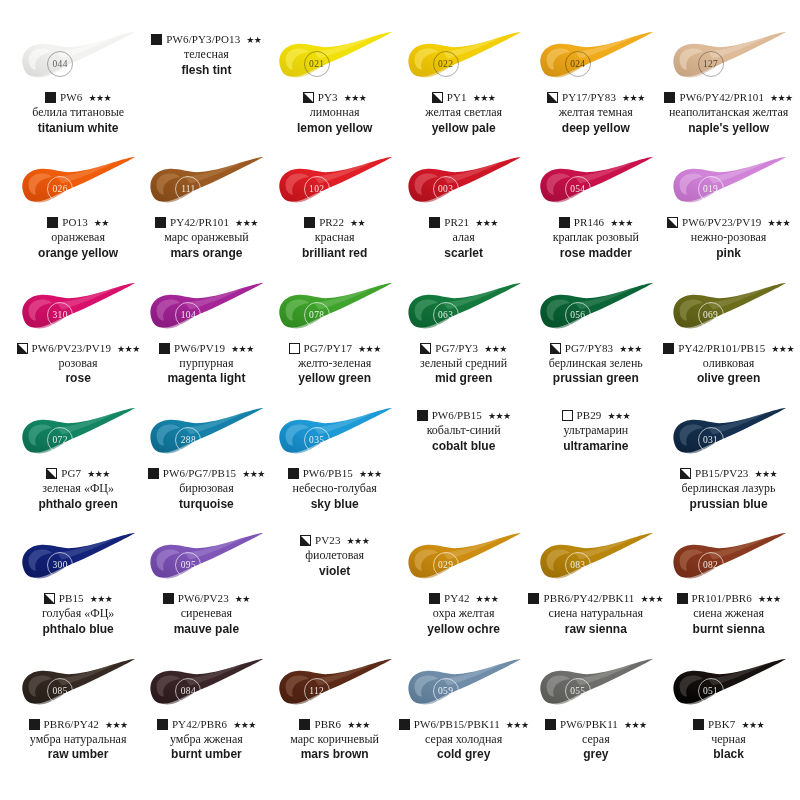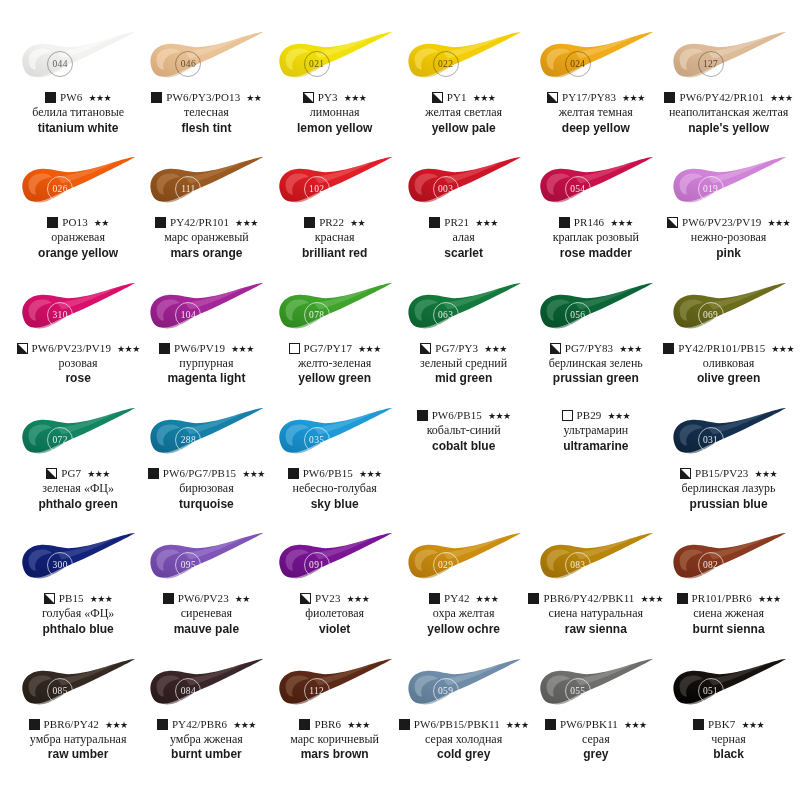--- a/index.html
+++ b/index.html
@@ -129,36 +129,20 @@
     <div class="codeline">
       <span class="opq full"></span>
       <span class="code">PW6</span>
       <span class="stars">★★★</span>
     </div>
     <div class="name-ru">белила титановые</div>
     <div class="name-en">titanium white</div>
   </div>
 
   <div class="cell">
-    <div class="swatch-wrap">
-      <svg width="124" height="56" viewBox="0 0 124 56">
-        <defs>
-          <linearGradient class="g-main" x1="0" y1="1" x2="1" y2="0" id="grad1">
-            <stop class="s0" offset="0" stop-color="#d4a878"></stop>
-            <stop class="s1" offset="0.45" stop-color="#e9c296"></stop>
-            <stop class="s2" offset="1" stop-color="#e9c296"></stop>
-          </linearGradient>
-        </defs>
-        <path class="smear-body" d="M7,36 C4,24 12,15 24,14 C36,13 45,18 56,17 C70,16 86,11 102,6 C110,3.5 116,2 119,2 C116,4 108,8 98,13 C84,20 70,27 58,32 C50,35.5 44,38 38,41 C31,44.5 24,47 18,46.5 C11,46 8.6,42 7,36 Z" fill="url(#grad1)"></path>
-        <path class="smear-hl1" d="M13,33 C11,25 16,19 25,18.5 C31,18.2 34,20 36,22 C30,22.6 25,24.6 22,28 C19,31.4 18.5,35.5 20,39.5 C16,39.6 14,37 13,33 Z" opacity="0.55" fill="#f7ddbd"></path>
-        <path class="smear-hl2" d="M41,21.5 C52,21 66,17 82,12 C90,9.5 97,7.2 101,6.2 C95,9.6 84,14.6 72,19.4 C62,23.4 53,26.6 46,28.4 C43.5,25.8 42.5,23.4 41,21.5 Z" opacity="0.45" fill="#f7ddbd"></path>
-        <path class="smear-sh" d="M14,44 C20,47.5 28,45.6 36,41.6 C42,38.6 48,35.6 54,32.8 C48,37.6 40,42.6 32,45.8 C25,48.6 18,48 14,44 Z" opacity="0.5" fill="#d4a878"></path>
-      </svg>
-      <div class="badge-num">046</div>
-    </div>
     <div class="codeline">
       <span class="opq full"></span>
       <span class="code">PW6/PY3/PO13</span>
       <span class="stars">★★</span>
     </div>
     <div class="name-ru">телесная</div>
     <div class="name-en">flesh tint</div>
   </div>
 
   <div class="cell">
@@ -747,36 +731,20 @@
     <div class="codeline">
       <span class="opq full"></span>
       <span class="code">PW6/PV23</span>
       <span class="stars">★★</span>
     </div>
     <div class="name-ru">сиреневая</div>
     <div class="name-en">mauve pale</div>
   </div>
 
   <div class="cell">
-    <div class="swatch-wrap">
-      <svg width="124" height="56" viewBox="0 0 124 56">
-        <defs>
-          <linearGradient class="g-main" x1="0" y1="1" x2="1" y2="0" id="grad26">
-            <stop class="s0" offset="0" stop-color="#620d79"></stop>
-            <stop class="s1" offset="0.45" stop-color="#7b1596"></stop>
-            <stop class="s2" offset="1" stop-color="#7b1596"></stop>
-          </linearGradient>
-        </defs>
-        <path class="smear-body" d="M7,36 C4,24 12,15 24,14 C36,13 45,18 56,17 C70,16 86,11 102,6 C110,3.5 116,2 119,2 C116,4 108,8 98,13 C84,20 70,27 58,32 C50,35.5 44,38 38,41 C31,44.5 24,47 18,46.5 C11,46 8.6,42 7,36 Z" fill="url(#grad26)"></path>
-        <path class="smear-hl1" d="M13,33 C11,25 16,19 25,18.5 C31,18.2 34,20 36,22 C30,22.6 25,24.6 22,28 C19,31.4 18.5,35.5 20,39.5 C16,39.6 14,37 13,33 Z" opacity="0.55" fill="#a45bb6"></path>
-        <path class="smear-hl2" d="M41,21.5 C52,21 66,17 82,12 C90,9.5 97,7.2 101,6.2 C95,9.6 84,14.6 72,19.4 C62,23.4 53,26.6 46,28.4 C43.5,25.8 42.5,23.4 41,21.5 Z" opacity="0.45" fill="#a45bb6"></path>
-        <path class="smear-sh" d="M14,44 C20,47.5 28,45.6 36,41.6 C42,38.6 48,35.6 54,32.8 C48,37.6 40,42.6 32,45.8 C25,48.6 18,48 14,44 Z" opacity="0.5" fill="#620d79"></path>
-      </svg>
-      <div class="badge-num light">091</div>
-    </div>
     <div class="codeline">
       <span class="opq half"></span>
       <span class="code">PV23</span>
       <span class="stars">★★★</span>
     </div>
     <div class="name-ru">фиолетовая</div>
     <div class="name-en">violet</div>
   </div>
 
   <div class="cell">

